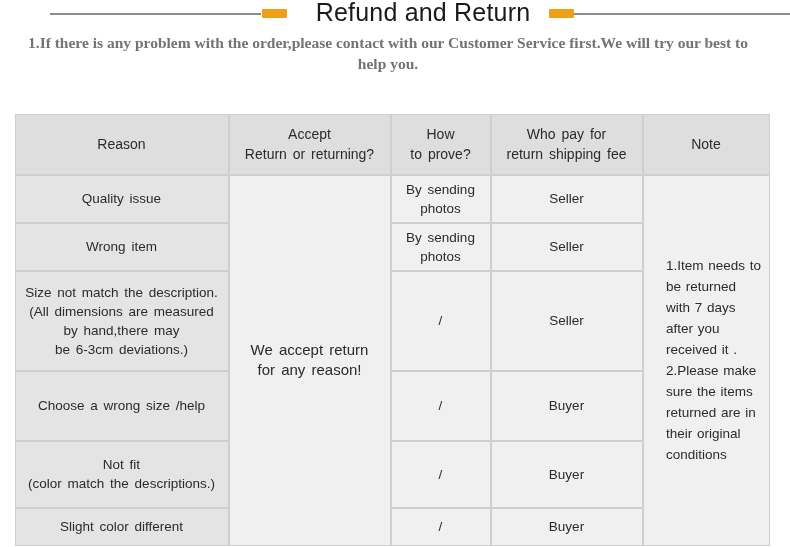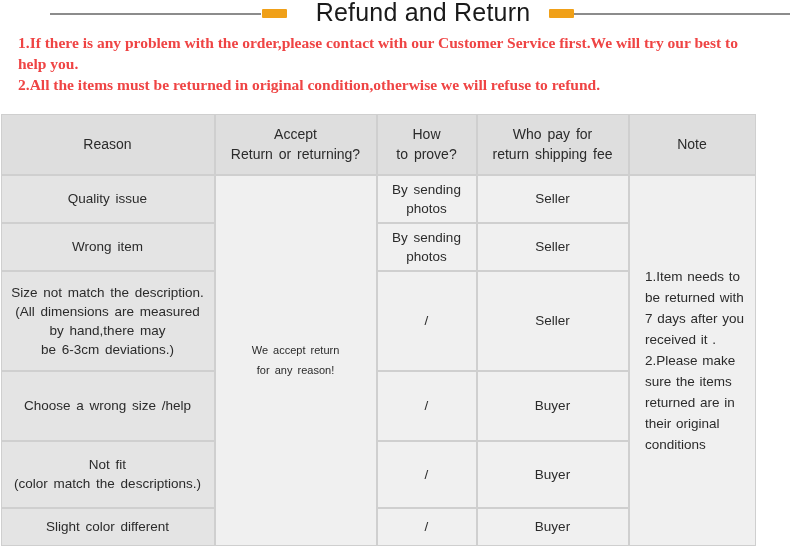--- a/index.html
+++ b/index.html
@@ -52,30 +52,31 @@
     color: #1a1a1a;
     font-family: "Liberation Sans", sans-serif;
   }
 
   
   .intro {
     margin: 4px 0 0 18px;
     width: 740px;
     font-size: 15.5px;
     line-height: 21px;
-    color: #ef4444;
+    color: #737373;
     font-family: "Liberation Serif", serif;
     font-weight: 700;
+    text-align: center;
   }
   .intro-line { white-space: normal; }
 
   
   .table-wrap {
     position: absolute;
-    left: 0;
+    left: 14px;
     top: 113px;
     width: 755px;
   }
   table.policy {
     border-collapse: collapse;
     table-layout: fixed;
     width: 755px;
     background: #ffffff;
   }
   table.policy td {
@@ -94,29 +95,29 @@
     background: #dedede;
     font-size: 14px;
     line-height: 20px;
     height: 54px;
   }
   table.policy td.c1 { background: #e4e4e4; }
   table.policy td.cx { background: #f0f0f0; }
   table.policy td.note {
     background: #f0f0f0;
     text-align: left;
-    padding-left: 16px;
+    padding-left: 23px;
     padding-right: 6px;
     vertical-align: middle;
     line-height: 21px;
     word-spacing: 1px;
   }
   table.policy td.accept {
     background: #f0f0f0;
-    font-size: 11px;
+    font-size: 15px;
     line-height: 20px;
   }
   .cw1 { width: 214px; }
   .cw2 { width: 162px; }
   .cw3 { width: 100px; }
   .cw4 { width: 152px; }
   .cw5 { width: 127px; }
   .slash { font-size: 15px; }
   .nowrapish { white-space: pre-line; }
 </style>
@@ -126,21 +127,20 @@
 <div class="header">
   <div class="header-rule left"></div>
   <div class="header-dash left"></div>
   <div class="header-title">Refund and Return</div>
   <div class="header-dash right"></div>
   <div class="header-rule right"></div>
 </div>
 
 <div class="intro">
   <div class="intro-line">1.If there is any problem with the order,please contact with our Customer Service first.We will try our best to help you.</div>
-  <div class="intro-line">2.All the items must be returned in original condition,otherwise we will refuse to refund.</div>
 </div>
 
 <div class="table-wrap">
   <table class="policy">
     <colgroup>
       <col class="cw1">
         <col class="cw2">
         <col class="cw3">
         <col class="cw4">
         <col class="cw5">

